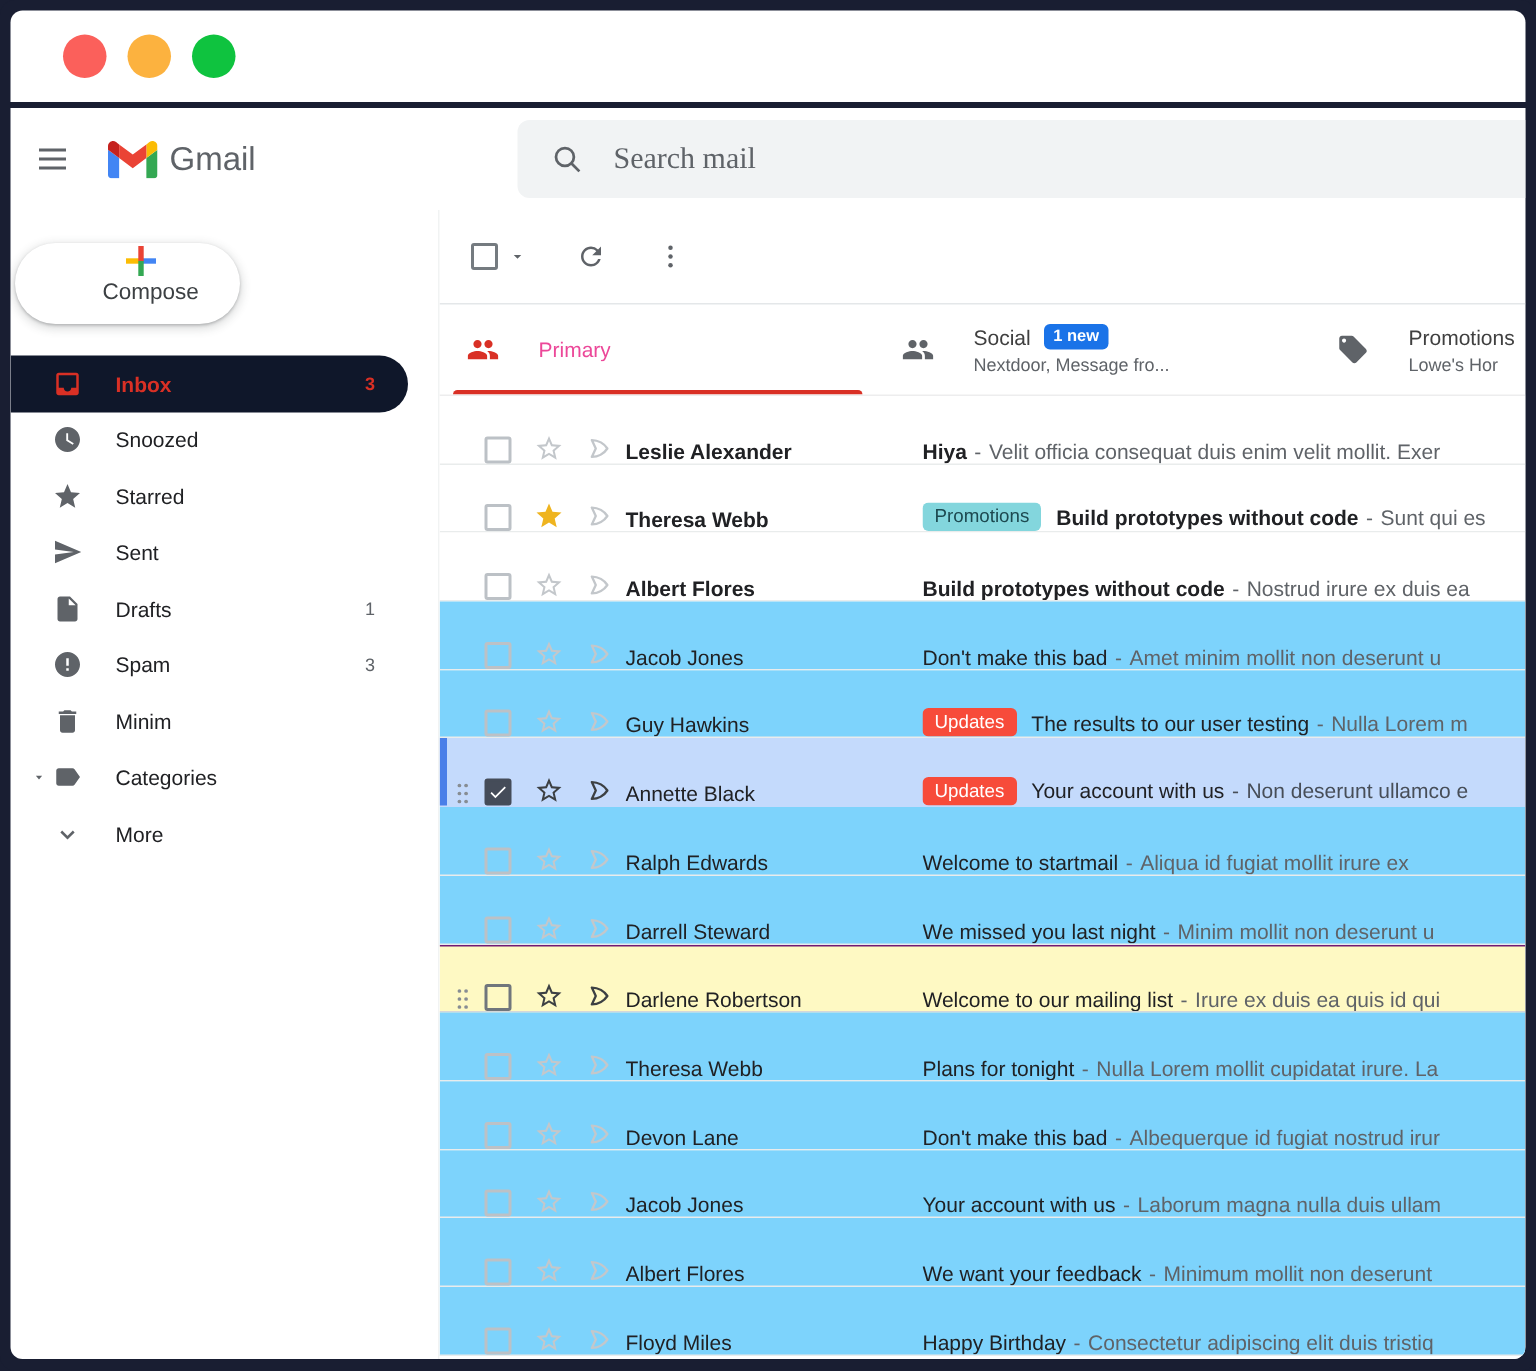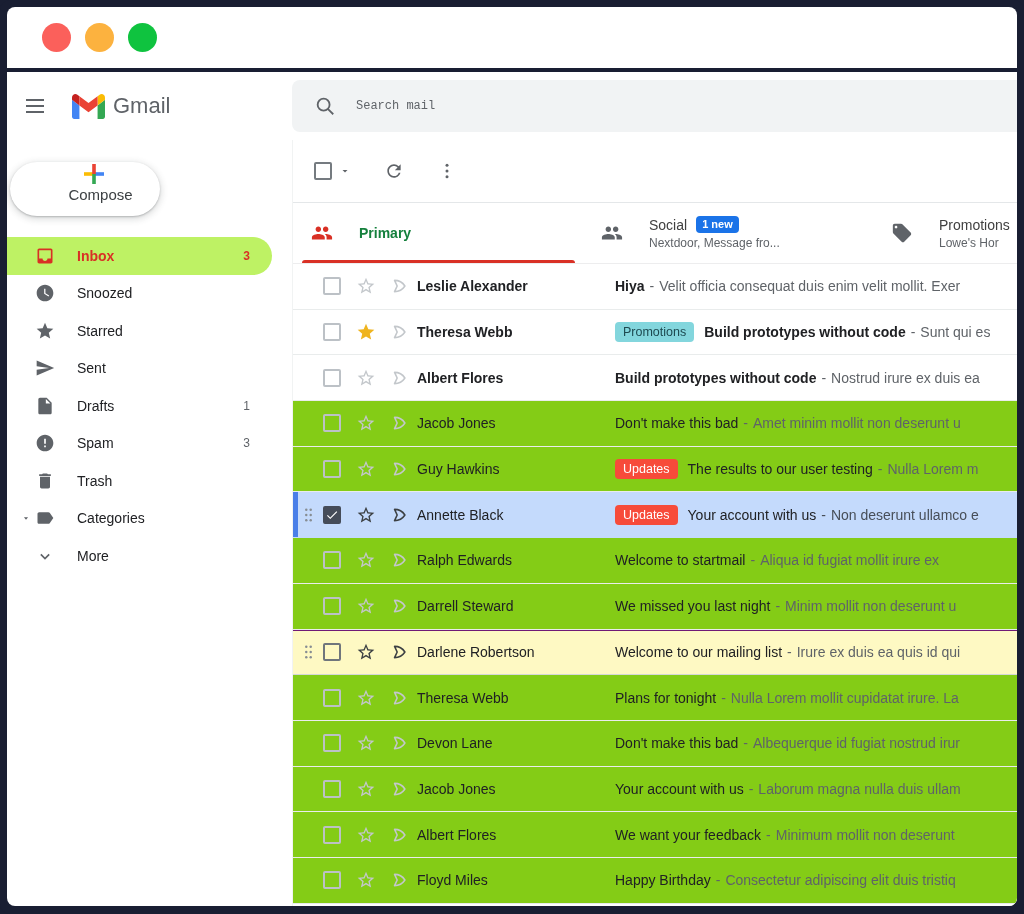--- a/index.html
+++ b/index.html
@@ -5,73 +5,73 @@
   * { margin:0; padding:0; box-sizing:border-box; }
   html,body { width:1024px; height:914px; font-family:"Liberation Sans", sans-serif; background:#191e32; }
   .window { width:1024px; height:914px; background:#191e32; padding:7px 7px 8px; border-radius:10px; display:flex; flex-direction:column; }
   
   .titlebar { height:61px; flex:none; background:#fff; border-radius:8px 8px 0 0; display:flex; align-items:center; padding-left:35px; gap:14px; }
   .dot { width:29px; height:29px; border-radius:50%; }
   .dot.red{ background:#fb605b; } .dot.yellow{ background:#fcb23f; } .dot.green{ background:#0fc33f; }
   
   .app { flex:1; margin-top:4px; background:#fff; border-radius:0 0 8px 8px; overflow:hidden; display:flex; flex-direction:column; }
   .app-header { height:68px; flex:none; display:flex; }
-  .header-left { width:285px; flex:none; display:flex; align-items:center; padding-left:16px; }
+  .header-left { width:338px; flex:none; display:flex; align-items:center; padding-left:16px; }
   .hamburger { width:24px; height:24px; color:#5f6368; }
   .gmail-logo { width:33px; height:25px; margin-left:25px; }
   .gmail-word { font-size:22px; color:#5f6368; margin-left:8px; }
   .search { flex:1; margin-top:8px; height:52px; background:#f1f3f4; border-radius:8px 0 0 8px; display:flex; align-items:center; padding-left:22px; }
   .search svg { width:22px; height:22px; color:#5f6368; flex:none; }
-  .search input { border:none; outline:none; background:transparent; font-size:12px; color:#701a75; margin-left:20px; width:300px; font-family:Liberation Mono, monospace; }
+  .search input { border:none; outline:none; background:transparent; font-size:20px; color:#701a75; margin-left:20px; width:300px; font-family:Liberation Serif, serif; }
   .search input::placeholder { color:#5f6368; opacity:1; }
   .app-body { flex:1; display:flex; overflow:hidden; }
   
   .sidebar { width:285px; flex:none; padding-top:22px; }
   .compose { margin-left:3px; width:150px; height:54px; border:none; border-radius:27px; background:#fff; box-shadow:0 1px 2px rgba(60,64,67,.3), 0 2px 6px 2px rgba(60,64,67,.15); display:flex; align-items:center; padding-left:17px; cursor:pointer;flex-direction:column; }
   .compose svg { width:24px; height:24px; }
   .compose span { font-size:15px; color:#3c4043; margin-left:14px; font-family:"Liberation Sans", sans-serif; }
   .nav { margin-top:21px; }
   .nav-item { height:37.5px; width:265px; display:flex; align-items:center; padding-left:10px; border-radius:0 19px 19px 0; font-size:14px; color:#202124; cursor:pointer; }
   .nav-caret { width:18px; flex:none; display:flex; justify-content:center; color:#5f6368; }
   .nav-caret svg { width:10px; height:10px; }
   .nav-icon { width:20px; height:20px; flex:none; color:#5f6368; }
   .nav-label { margin-left:22px; }
   .nav-item.bold .nav-label { font-weight:400; }
   .nav-count { margin-left:auto; margin-right:22px; font-size:12px; color:#5f6368; }
-  .nav-item.active { background:#bef264; color:#d93025; }
+  .nav-item.active { background:#0f172a; color:#d93025; }
   .nav-item.active .nav-label { font-weight:700; color:#d93025; }
   .nav-item.active .nav-icon { color:#d93025; }
   .nav-item.active .nav-count { color:#d93025; font-weight:700; }
   
   .main { flex:1; display:flex; flex-direction:column; overflow:hidden; border-left:1px solid #f1f3f3; }
   .toolbar { height:63px; flex:none; display:flex; align-items:center; padding-left:21px; border-bottom:1px solid #e4e7e9; }
   .tb-checkbox { width:18px; height:18px; border:2px solid #757b80; border-radius:2px; cursor:pointer; }
   .tb-caret { margin-left:7px; color:#5f6368; cursor:pointer; display:flex; }
   .tb-caret svg{ width:12px; height:12px; }
   .tb-btn { margin-left:33px; color:#5f6368; cursor:pointer; display:flex; }
   .tb-btn svg { width:20px; height:20px; }
   
   .tabs { height:61px; flex:none; display:flex; border-bottom:1px solid #ededee; overflow:hidden; }
   .tab { width:290px; flex:none; display:flex; align-items:center; padding-left:18px; position:relative; cursor:pointer; }
   .tab:last-child { flex:1; width:auto; overflow:hidden; }
   .tab-icon { width:22px; height:22px; flex:none; color:#5f6368; }
   .tab.active .tab-icon { color:#d93025; }
   .tab-text { margin-left:26px; display:flex; flex-direction:column; justify-content:center; overflow:hidden; }
   .tab-row1 { display:flex; align-items:center; }
   .tab-label { font-size:14px; color:#404040; white-space:nowrap; }
-  .tab.active .tab-label { color:#15803d; font-weight:700; }
+  .tab.active .tab-label { color:#ec4899; font-weight:400; }
   .badge-new { margin-left:9px; background:#1a73e8; color:#fff; font-size:11px; font-weight:700; padding:2px 6px 2.5px; border-radius:4px; white-space:nowrap; }
   .tab-sub { font-size:12px; color:#5f6368; margin-top:3px; white-space:nowrap; overflow:hidden; max-width:180px; }
   .tab.active::after { content:""; position:absolute; left:9px; right:8px; bottom:0; height:3.5px; background:#d93025; border-radius:3.5px 3.5px 0 0; }
   
   .list { flex:1; overflow:hidden; background:#fff; }
-  .row { height:45.7px; display:flex; align-items:center; padding-left:8px; border-bottom:1px solid #e9ecec; position:relative; cursor:pointer; }
+  .row { height:45.7px; display:flex; align-items:flex-end; padding-left:8px; border-bottom:1px solid #e9ecec; position:relative; cursor:pointer; }
   .row.unread { background:#fff; }
   .row.unread .sender, .row.unread .subject { font-weight:700; }
-  .row.read { background:#84cc16; }
+  .row.read { background:#7dd3fc; }
   .row.hover { background:#fef9c3; border-top:1px solid #701a75; border-bottom:1px solid #d4d7d9; }
   .row.selected { background:#c4dafc; border-bottom-color:transparent; }
   .row.selected::before { content:""; position:absolute; left:0; top:0; bottom:0; width:5px; background:#4a7fe8; }
   .drag { width:14px; flex:none; display:flex; justify-content:center; color:#878d93; }
   .drag svg { width:9px; height:16px; }
   .cell { width:34px; flex:none; display:flex; align-items:center; justify-content:center; }
   .checkbox { width:18px; height:18px; border:2px solid #bcc1c6; border-radius:2px; display:flex; align-items:center; justify-content:center; }
   .row.hover .checkbox { border-color:#70767c; }
   .checkbox.checked { background:#454c59; border-color:#454c59; }
   .checkbox svg { width:14px; height:14px; }
@@ -192,21 +192,21 @@
               <span class="nav-label">Spam</span>
               <span class="nav-count">3</span>
             </div>
             <div class="nav-item">
               <span class="nav-caret"></span>
 
               <svg class="nav-icon" viewBox="0 0 24 24" fill="currentColor">
                 <path d="M6 19c0 1.1.9 2 2 2h8c1.1 0 2-.9 2-2V7H6v12zM19 4h-3.5l-1-1h-5l-1 1H5v2h14V4z"></path>
               </svg>
 
-              <span class="nav-label">Trash</span>
+              <span class="nav-label">Minim</span>
 
             </div>
             <div class="nav-item bold">
               <span class="nav-caret">
                 <svg viewBox="0 0 24 24" fill="currentColor">
                   <path d="M7 10l5 6 5-6z"></path>
                 </svg>
               </span>
 
               <svg class="nav-icon" viewBox="0 0 24 24" fill="currentColor">

